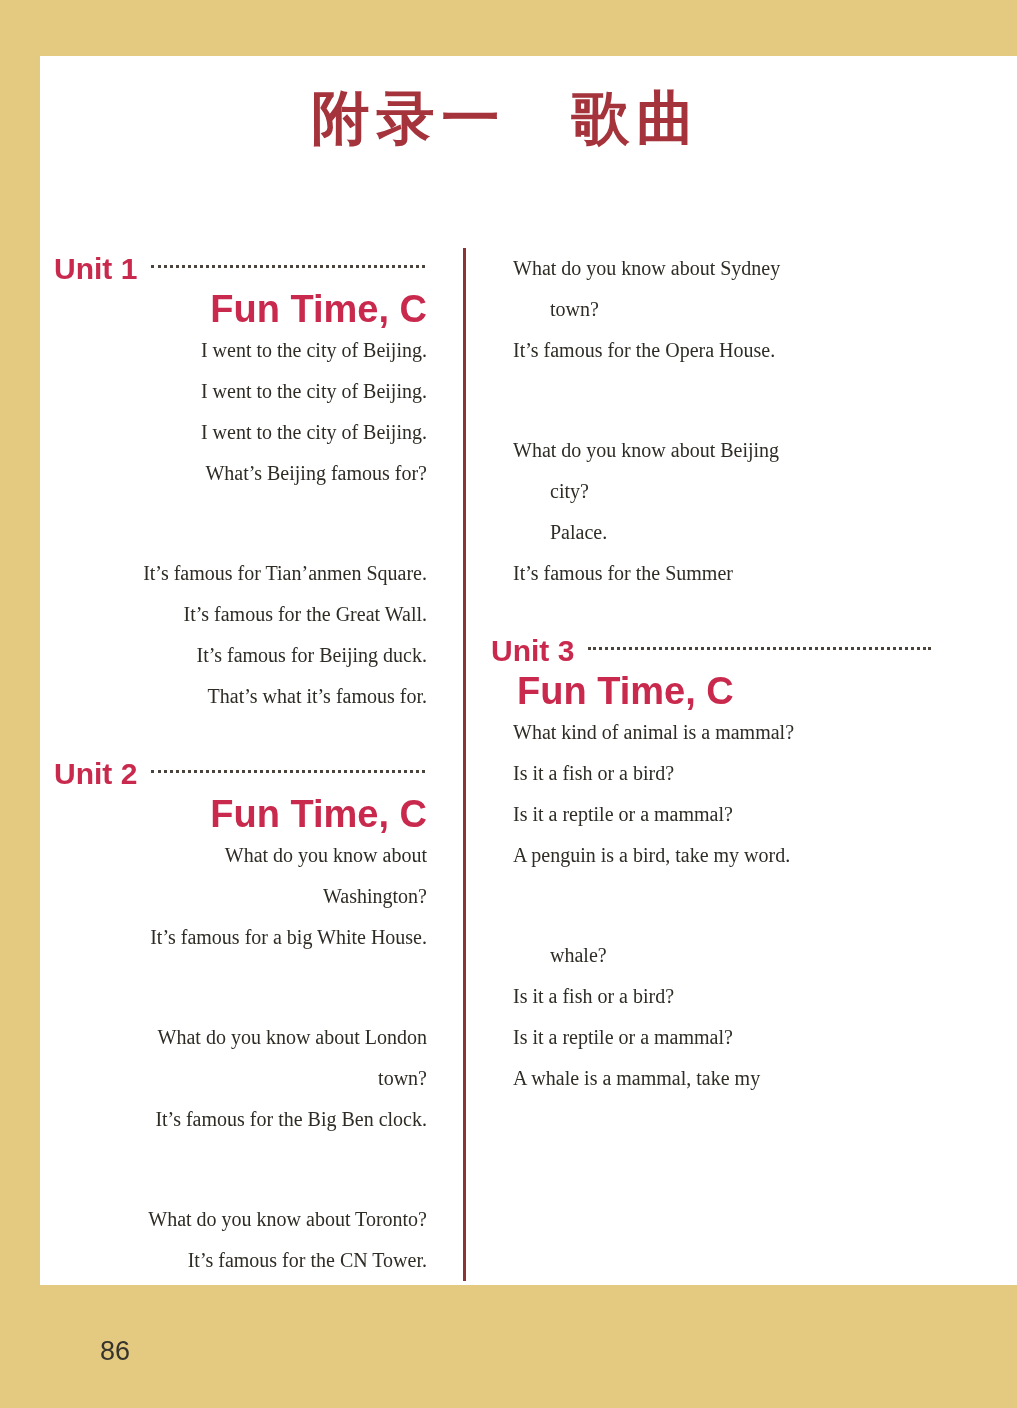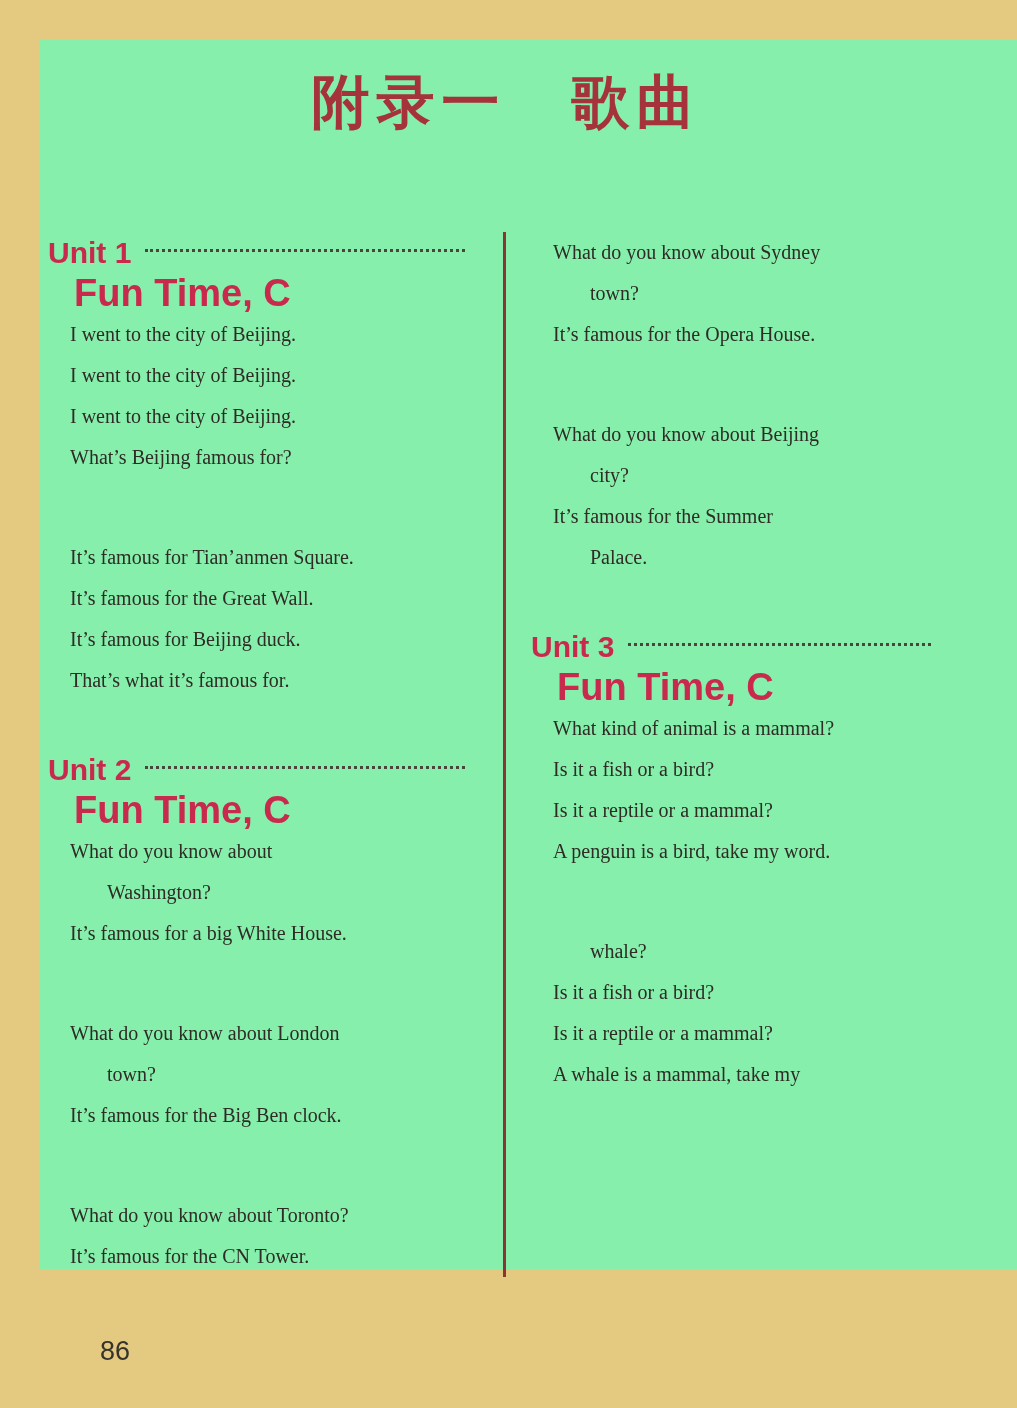--- a/index.html
+++ b/index.html
@@ -7,24 +7,24 @@
     width: 1017px;
     height: 1408px;
     position: relative;
     background: #e4c980;
     font-family: "Liberation Serif", serif;
     overflow: hidden;
   }
   .panel {
     position: absolute;
     left: 40px;
-    top: 40px;
+    top: 56px;
     right: 0;
     height: 1229px;
-    background: #86efac;
+    background: #ffffff;
   }
   .page-title {
     position: absolute;
     top: 24px;
     left: 0;
     right: 0;
     text-align: center;
     transform: translateX(-22px);
     font-family: "DejaVu Serif", serif;
     font-size: 58px;
@@ -37,34 +37,35 @@
     position: absolute;
     top: 192px;
     left: 0;
     right: 0;
     display: flex;
     align-items: stretch;
     min-height: 1005px;
   }
   .col { box-sizing: border-box; }
   .col-left {
-    width: 463px;
-    padding: 0 36px 0 8px;
+    width: 423px;
+    padding: 0 36px 0 14px;
+    text-align: right;
   }
   .col-right {
     flex: 1;
     border-left: 3px solid #8c3338;
     padding: 0 84px 0 25px;
   }
   .block { color: #2e2c25; }
   .block.unit {
     display: flex;
     align-items: center;
     line-height: 41px;
-    margin-top: 48px;
+    margin-top: 36px;
   }
   .col .block.unit:first-child { margin-top: 0; }
   .unit-label {
     font-family: "Liberation Sans", sans-serif;
     font-weight: bold;
     font-size: 30px;
     color: #c9294c;
     white-space: nowrap;
   }
   .leader {
@@ -147,22 +148,22 @@
       </div>
     <div class="col col-right">
         <div class="block stanza">
           <div class="line">What do you know about Sydney</div>
           <div class="line indent">town?</div>
           <div class="line">It’s famous for the Opera House.</div>
         </div>
         <div class="block stanza">
           <div class="line">What do you know about Beijing</div>
           <div class="line indent">city?</div>
+          <div class="line indent">Palace.</div>
           <div class="line">It’s famous for the Summer</div>
-          <div class="line indent">Palace.</div>
         </div>
         <div class="block unit">
           <span class="unit-label">Unit 3</span>
           <span class="leader"></span>
         </div>
         <div class="block subtitle">Fun Time, C</div>
         <div class="block stanza">
           <div class="line">What kind of animal is a mammal?</div>
           <div class="line">Is it a fish or a bird?</div>
           <div class="line">Is it a reptile or a mammal?</div>

